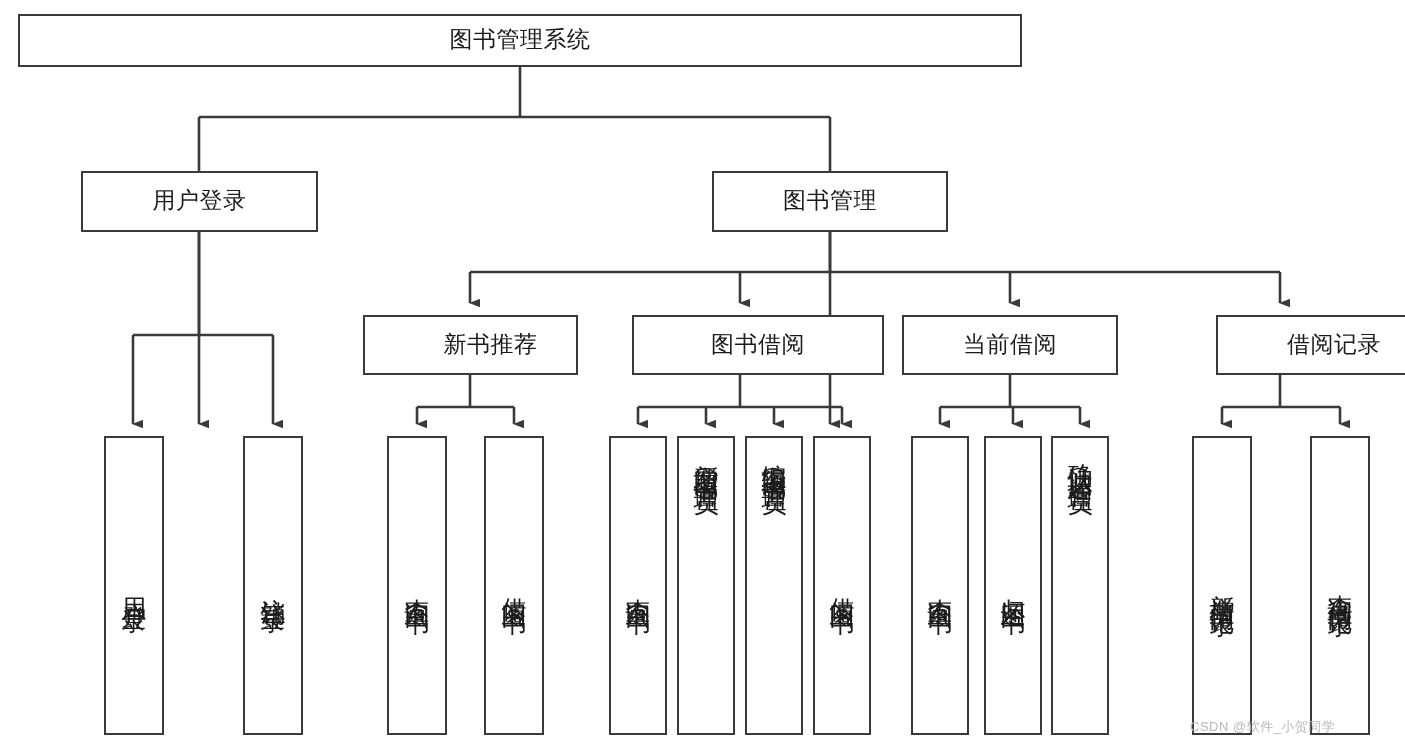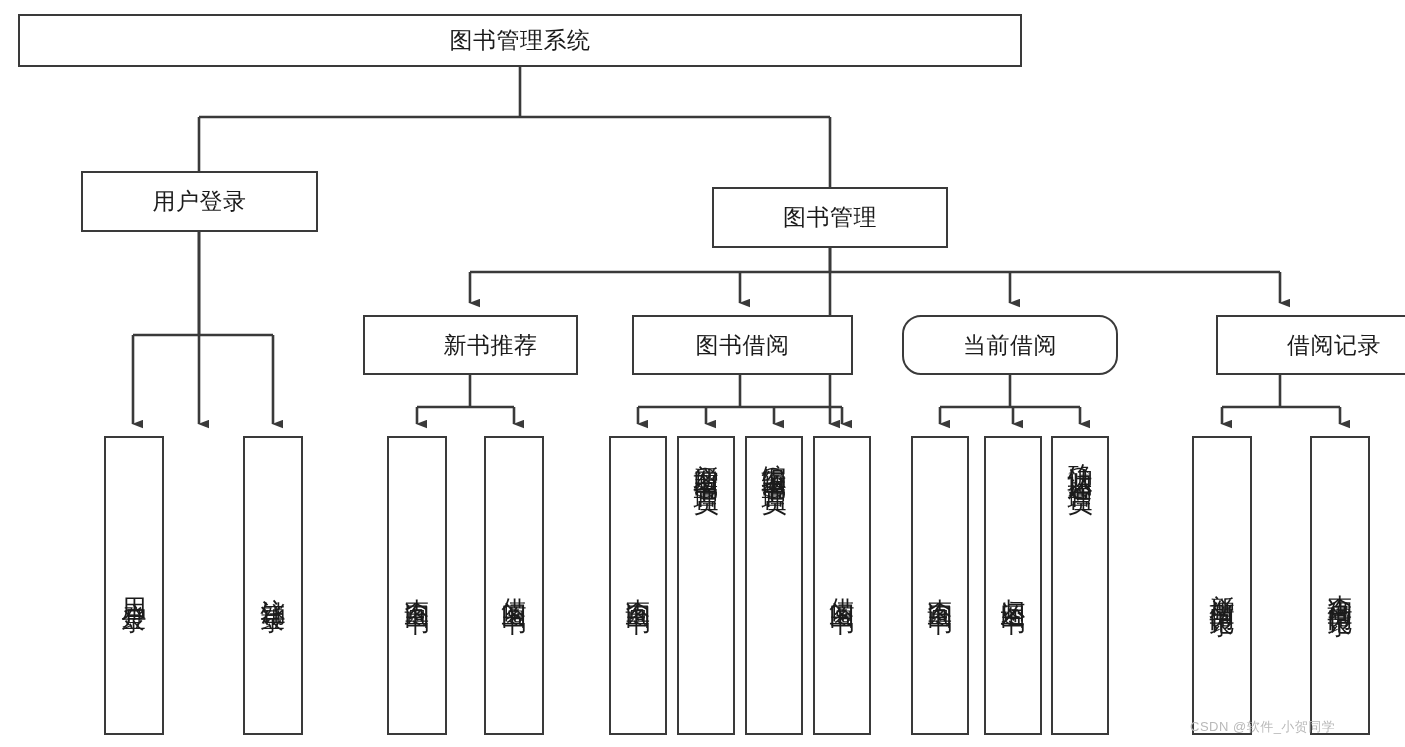--- a/index.html
+++ b/index.html
@@ -33,20 +33,21 @@
     display: flex;
     align-items: center;
     justify-content: center;
     color: #1b1b1b;
   }
   .node .label {
     display: block;
     text-align: center;
     line-height: 1.22;
     white-space: pre;
+    font-family: Liberation Serif, serif;
   }
   
   .node.horiz .label {
     font-size: 23px;
     letter-spacing: 0.5px;
   }
   .node.root .label {
     font-size: 23px;
   }
   
@@ -131,31 +132,31 @@
     </g>
   </svg>
 
   <div class="node root horiz" style="left:18px; top:14px; width:1004px; height:53px;">
     <span class="label">图书管理系统</span>
   </div>
 
   <div class="node horiz" style="left:81px; top:171px; width:237px; height:61px;">
     <span class="label">用户登录</span>
   </div>
-  <div class="node horiz" style="left:712px; top:171px; width:236px; height:61px;margin-top:16px;">
+  <div class="node horiz" style="left:712px; top:171px; width:236px; height:61px;">
     <span class="label">图书管理</span>
   </div>
 
   <div class="node horiz" style="left:363px; top:315px; width:215px; height:60px;padding-left:40px;">
     <span class="label">新书推荐</span>
   </div>
-  <div class="node horiz" style="left:632px; top:315px; width:221px; height:60px;">
+  <div class="node horiz" style="left:632px; top:315px; width:252px; height:60px;">
     <span class="label">图书借阅</span>
   </div>
-  <div class="node horiz" style="left:902px; top:315px; width:216px; height:60px;border-radius:19px;">
+  <div class="node horiz" style="left:902px; top:315px; width:216px; height:60px;">
     <span class="label">当前借阅</span>
   </div>
   <div class="node horiz" style="left:1216px; top:315px; width:236px; height:60px;">
     <span class="label">借阅记录</span>
   </div>
 
   <div class="node vert mid" style="left:104px; top:436px; width:60px; height:299px;">
     <span class="label">用户登录</span>
   </div>
   <div class="node vert mid" style="left:243px; top:436px; width:60px; height:299px;">

